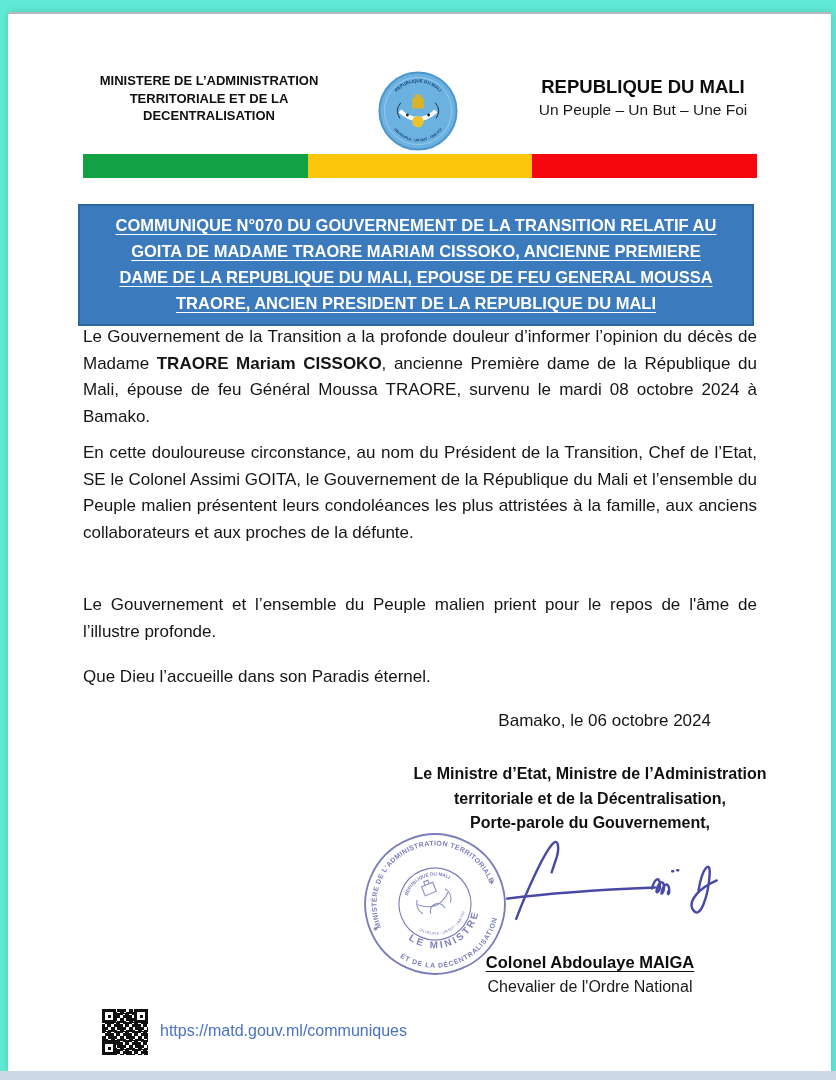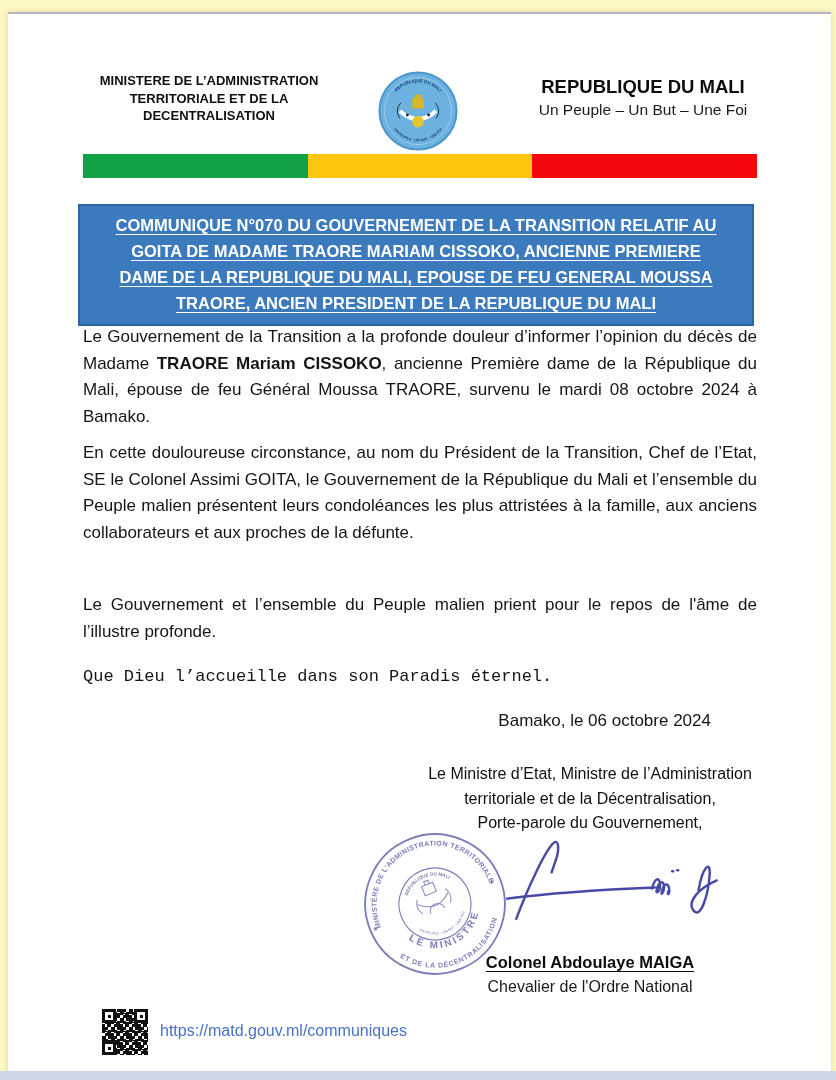--- a/index.html
+++ b/index.html
@@ -1,16 +1,16 @@
 <!DOCTYPE html>
 <html><head>
 <meta charset="utf-8">
 <style>
   html,body{margin:0;padding:0;background:#ededf0;}
-  #frame{position:relative;width:836px;height:1080px;background:#fef9c3;overflow:hidden;
+  #frame{position:relative;width:836px;height:1080px;background:#5eead4;overflow:hidden;
          font-family:"Liberation Sans",sans-serif;color:#161616;}
   .abs{position:absolute;}
   .page{left:8px;top:12px;width:823px;height:1059px;background:#ffffff;
         border-top:2px solid #b6b6bd;box-shadow:0 0 7px rgba(0,0,0,.14);}
   .bottom-strip{left:0;right:0;bottom:0;height:9px;background:#ccd8e6;}
 
   
   .ministry{left:93px;top:72px;width:232px;text-align:center;font-weight:bold;
             font-size:13px;line-height:17.5px;color:#101010;}
   .emblem{left:377px;top:70px;width:82px;height:82px;}
@@ -22,26 +22,26 @@
 
   
   .titlebox{left:78px;top:204px;width:676px;background:#3B7ABD;border:2px solid #2E66A3;
             box-sizing:border-box;padding:6px 26px 8px;text-align:center;}
   .tline{color:#ffffff;font-weight:bold;font-size:16.5px;line-height:26px;
          text-decoration:underline;text-underline-offset:3px;}
 
   
   .para{left:83px;width:674px;font-size:17px;line-height:26.5px;text-align:justify;color:#151515;}
   .p1{top:324px;} .p2{top:440px;} .p3{top:592px;}
-  .p4{top:664px;text-align:left;font-family:Liberation Mono, monospace;}
+  .p4{top:664px;text-align:left;}
   .dateline{top:708px;text-align:right;padding-right:46px;box-sizing:border-box;}
   .bold{font-weight:bold;}
 
   
-  .rolelines{left:400px;top:762px;width:380px;text-align:center;font-weight:normal;
+  .rolelines{left:400px;top:762px;width:380px;text-align:center;font-weight:bold;
              font-size:16px;line-height:24.5px;color:#101010;}
   .stamp{left:358px;top:829px;width:154px;height:150px;transform:rotate(-22deg);opacity:.82;}
   .sig{left:500px;top:831px;width:238px;height:112px;}
   .sig-name{left:425px;top:953px;width:330px;text-align:center;font-weight:bold;
             font-size:16.5px;text-decoration:underline;text-underline-offset:3px;color:#0d0d0d;}
   .sig-honor{left:425px;top:978px;width:330px;text-align:center;font-size:16px;color:#1a1a1a;}
 
   
   .qr{left:99px;top:1006px;width:52px;height:52px;background:#fff;padding:3px;box-sizing:border-box;}
   .qr-inner{position:relative;width:100%;height:100%;

